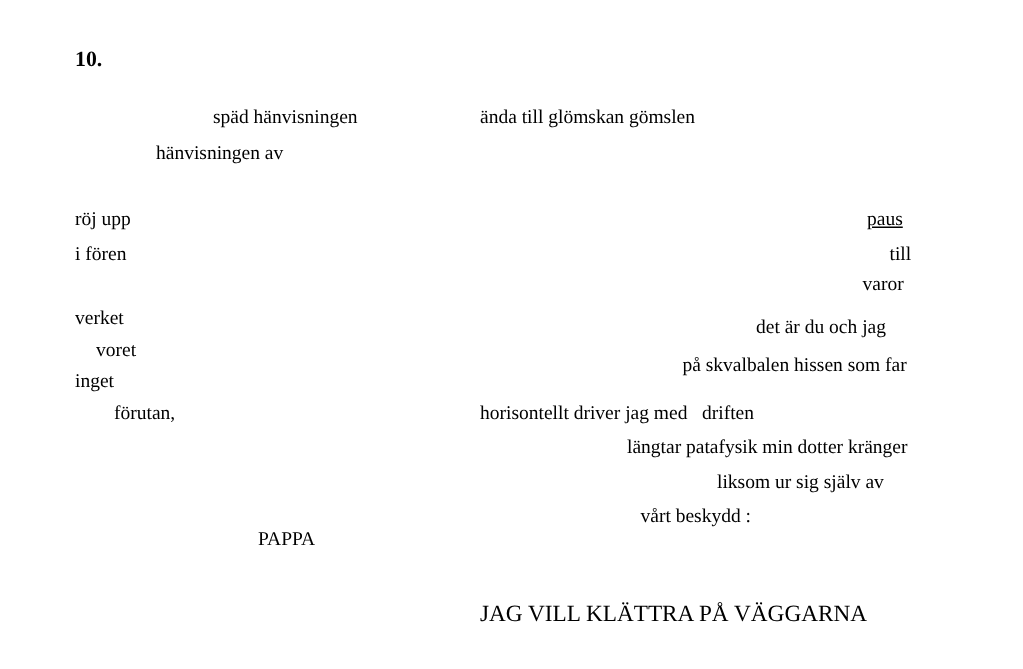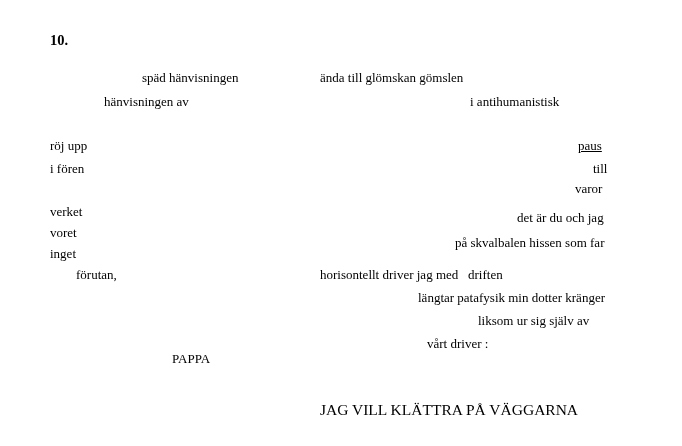--- a/index.html
+++ b/index.html
@@ -36,31 +36,30 @@
   }
 </style>
 </head>
 <body>
 
 <div class="page">
   <div class="number" style="left:50px; top:32px;">10.</div>
   <div class="line" style="left:142px; top:71px;">späd hänvisningen</div>
   <div class="line" style="left:320px; top:71px;">ända till glömskan gömslen</div>
   <div class="line" style="left:104px; top:95px;">hänvisningen av</div>
-  <div class="line" style="left:470px; top:95px;">i antihumanistisk</div>
   <div class="line" style="left:50px; top:139px;">röj upp</div>
   <div class="line" style="left:578px; top:139px;text-decoration:underline;">paus</div>
   <div class="line" style="left:50px; top:162px;text-align:center;">i fören</div>
   <div class="line" style="left:593px; top:162px;">till</div>
   <div class="line" style="left:575px; top:182px;">varor</div>
   <div class="line" style="left:50px; top:205px;">verket</div>
-  <div class="line" style="left:504px; top:211px;margin-left:13px;">det är du och jag</div>
-  <div class="line" style="left:50px; top:226px;text-align:right;">voret</div>
+  <div class="line" style="left:504px; top:211px;">det är du och jag</div>
+  <div class="line" style="left:64px; top:226px;text-align:right;">voret</div>
   <div class="line" style="left:428px; top:236px;margin-left:27px;">på skvalbalen hissen som far</div>
   <div class="line" style="left:50px; top:247px;">inget</div>
   <div class="line" style="left:76px; top:268px;">förutan,</div>
   <div class="line" style="left:320px; top:268px;">horisontellt driver jag med   driften</div>
   <div class="line" style="left:418px; top:291px;">längtar patafysik min dotter kränger</div>
   <div class="line" style="left:462px; top:314px;margin-left:16px;">liksom ur sig själv av</div>
-  <div class="line" style="left:427px; top:337px;">vårt driver :</div>
+  <div class="line" style="left:427px; top:337px;">vårt beskydd :</div>
   <div class="line" style="left:172px; top:352px;">PAPPA</div>
   <div class="line big" style="left:320px; top:386px;margin-top:16px;">JAG VILL KLÄTTRA PÅ VÄGGARNA</div>
 </div>
 
 </body></html>

